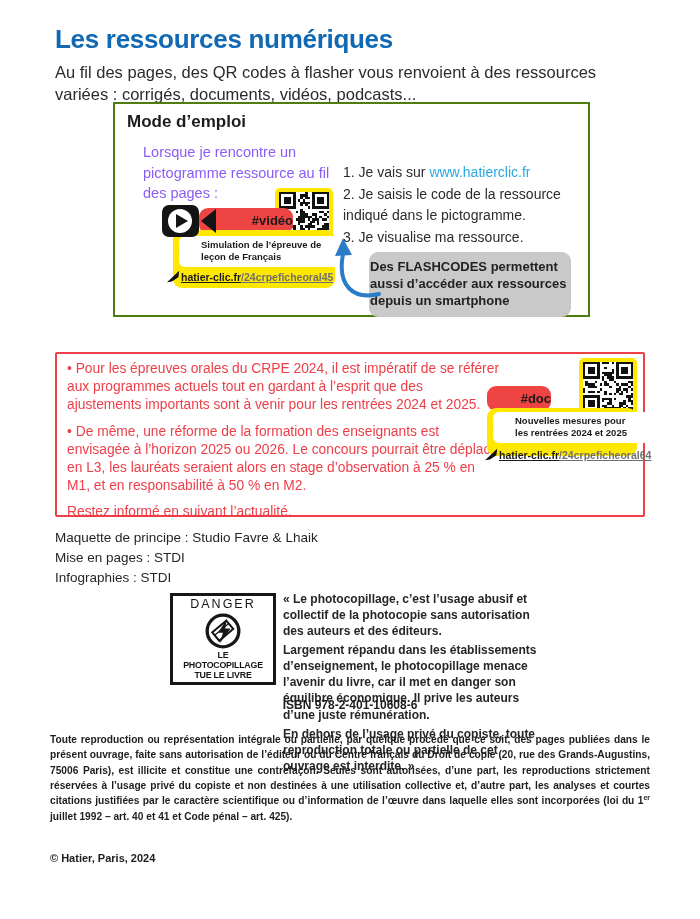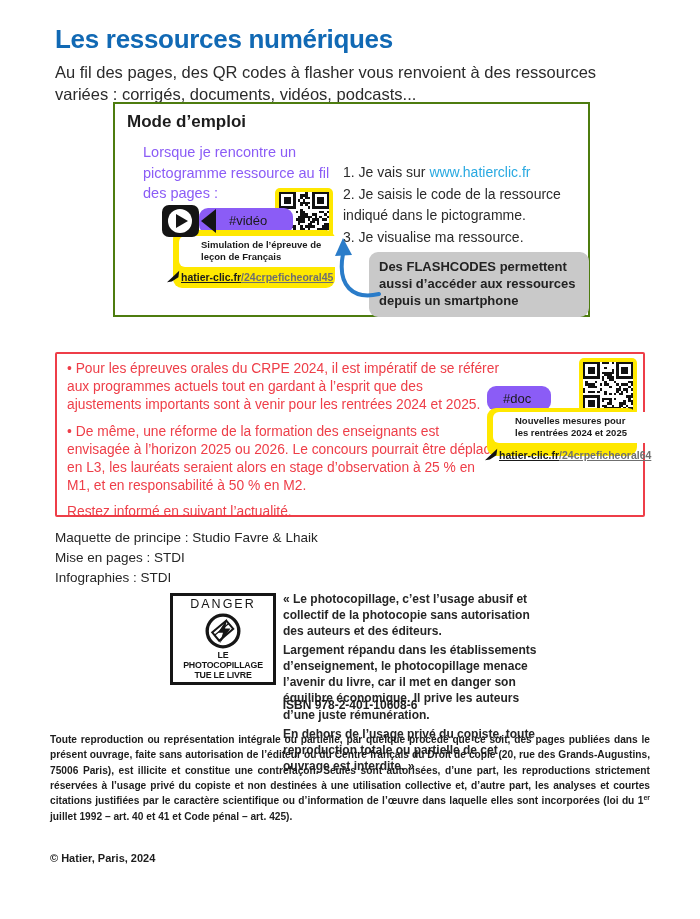--- a/index.html
+++ b/index.html
@@ -12,28 +12,28 @@
   .intro{position:absolute;left:0;top:62px;width:566px;font-size:16.5px;line-height:1.32;color:#2b2b2b;}
 
   
   .mode-box{position:absolute;left:58px;top:102px;width:477px;height:215px;border:2px solid #4d7c0f;background:#fff;box-sizing:border-box;}
   .mode-title{position:absolute;left:12px;top:8px;font-size:17px;font-weight:bold;color:#1c1c1c;}
   .mode-lead{position:absolute;left:28px;top:38px;width:200px;font-size:14.5px;line-height:1.42;color:#8b5cf6;}
   .steps{position:absolute;left:228px;top:58px;width:240px;font-size:14px;line-height:1.45;color:#2b2b2b;}
   .steps p{margin:0 0 2px 0;}
   .cyan-link{color:#29a9e1;}
   .flash-note{position:absolute;left:254px;top:148px;width:200px;background:#c9c9c9;border-radius:9px;
-              padding:7px 10px;font-size:13px;font-weight:bold;line-height:1.3;color:#222;}
+              padding:7px 1px;font-size:13px;font-weight:bold;line-height:1.3;color:#222;}
   .blue-arrow{position:absolute;left:208px;top:130px;width:60px;height:68px;}
 
   
   .picto{position:absolute;}
   .qr-frame{position:absolute;background:#ffe800;border-radius:5px;padding:4px;box-sizing:border-box;}
   .qr{width:100%;height:100%;background:#fff;}
-  .picto-tab{position:absolute;background:#8b5cf6;border-radius:9px;font-weight:normal;color:#1a1a1a;}
+  .picto-tab{position:absolute;background:#ef4444;border-radius:9px;font-weight:bold;color:#1a1a1a;text-align:right;}
   .picto-main{position:absolute;background:#ffe800;border-radius:9px;}
   .picto-caption{position:absolute;background:#fff;border-radius:6px;padding:3px 22px;
                  font-size:9.5px;font-weight:bold;line-height:1.3;color:#1a1a1a;}
   .picto-link{position:absolute;font-size:10.5px;font-weight:bold;white-space:nowrap;}
   .picto-link .domain{color:#1a1a1a;text-decoration:underline;}
   .picto-link .path{color:#6f6f6f;text-decoration:underline;}
   .cursor-ic{display:inline-block;vertical-align:-2px;margin-right:1px;}
 
   
   .video-picto{left:48px;top:84px;width:172px;height:100px;}

